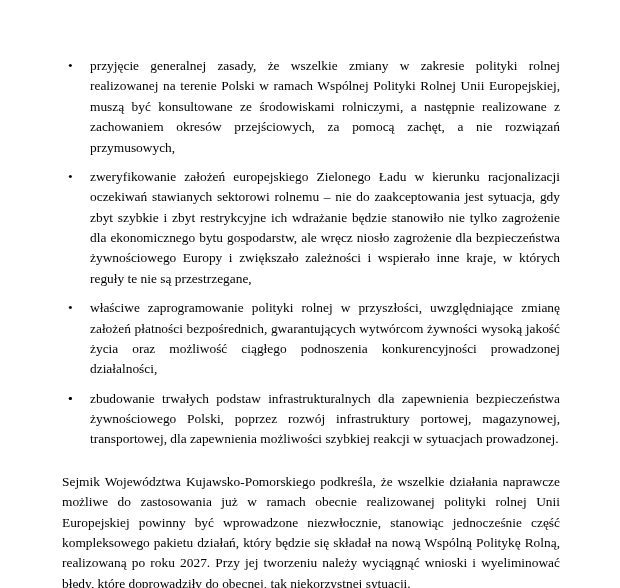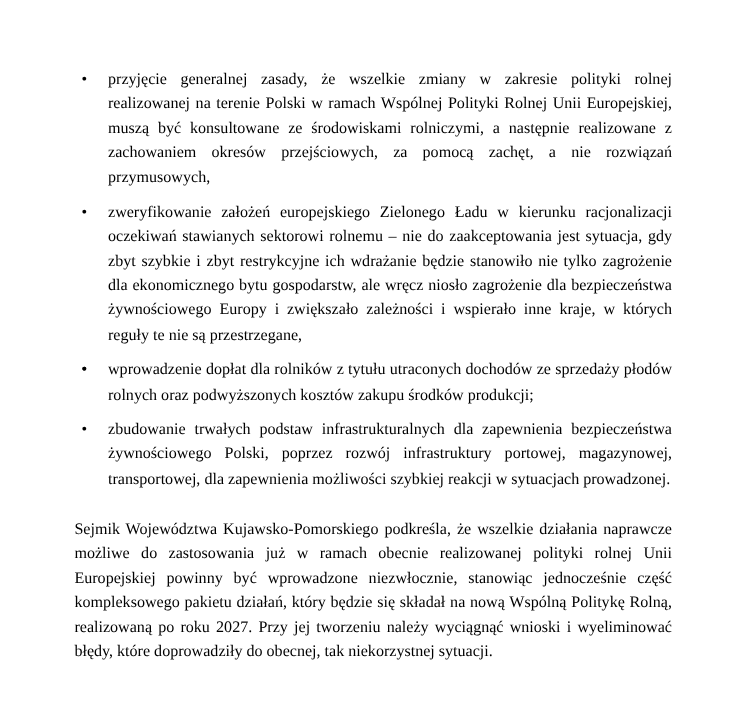--- a/index.html
+++ b/index.html
@@ -63,24 +63,24 @@
     <li>
       <span class="bullet">•</span>
       <span>przyjęcie generalnej zasady, że wszelkie zmiany w zakresie polityki rolnej realizowanej na terenie Polski w ramach Wspólnej Polityki Rolnej Unii Europejskiej, muszą być konsultowane ze środowiskami rolniczymi, a następnie realizowane z zachowaniem okresów przejściowych,  za pomocą zachęt, a nie rozwiązań przymusowych,</span>
     </li>
     <li>
       <span class="bullet">•</span>
       <span>zweryfikowanie założeń europejskiego Zielonego Ładu w kierunku racjonalizacji oczekiwań stawianych sektorowi rolnemu – nie do zaakceptowania jest sytuacja, gdy zbyt szybkie i zbyt restrykcyjne ich wdrażanie będzie stanowiło nie tylko zagrożenie dla ekonomicznego bytu gospodarstw, ale wręcz niosło zagrożenie dla bezpieczeństwa żywnościowego Europy i zwiększało zależności i wspierało inne kraje, w których reguły te nie są przestrzegane,</span>
     </li>
     <li>
       <span class="bullet">•</span>
+      <span>właściwe zaprogramowanie polityki rolnej w przyszłości, uwzględniające zmianę założeń płatności bezpośrednich, gwarantujących wytwórcom żywności wysoką jakość życia  oraz możliwość ciągłego podnoszenia konkurencyjności prowadzonej działalności,</span>
     </li>
     <li>
       <span class="bullet">•</span>
-      <span>wprowadzenie dopłat dla rolników z tytułu utraconych dochodów ze sprzedaży płodów rolnych oraz podwyższonych kosztów zakupu środków produkcji;</span>
     </li>
     <li>
       <span class="bullet">•</span>
       <span>zbudowanie trwałych podstaw infrastrukturalnych dla zapewnienia bezpieczeństwa żywnościowego Polski, poprzez rozwój infrastruktury portowej, magazynowej, transportowej, dla zapewnienia możliwości szybkiej reakcji w sytuacjach prowadzonej.</span>
     </li>
   </ul>
 
   <p class="closing">Sejmik Województwa Kujawsko-Pomorskiego podkreśla, że wszelkie działania naprawcze możliwe do zastosowania już w ramach obecnie realizowanej polityki rolnej Unii Europejskiej powinny być wprowadzone niezwłocznie, stanowiąc jednocześnie część kompleksowego pakietu działań, który będzie się składał na nową Wspólną Politykę Rolną, realizowaną po roku 2027. Przy jej tworzeniu należy wyciągnąć wnioski i wyeliminować błędy, które doprowadziły do obecnej, tak niekorzystnej sytuacji.</p>
 
 </div>

